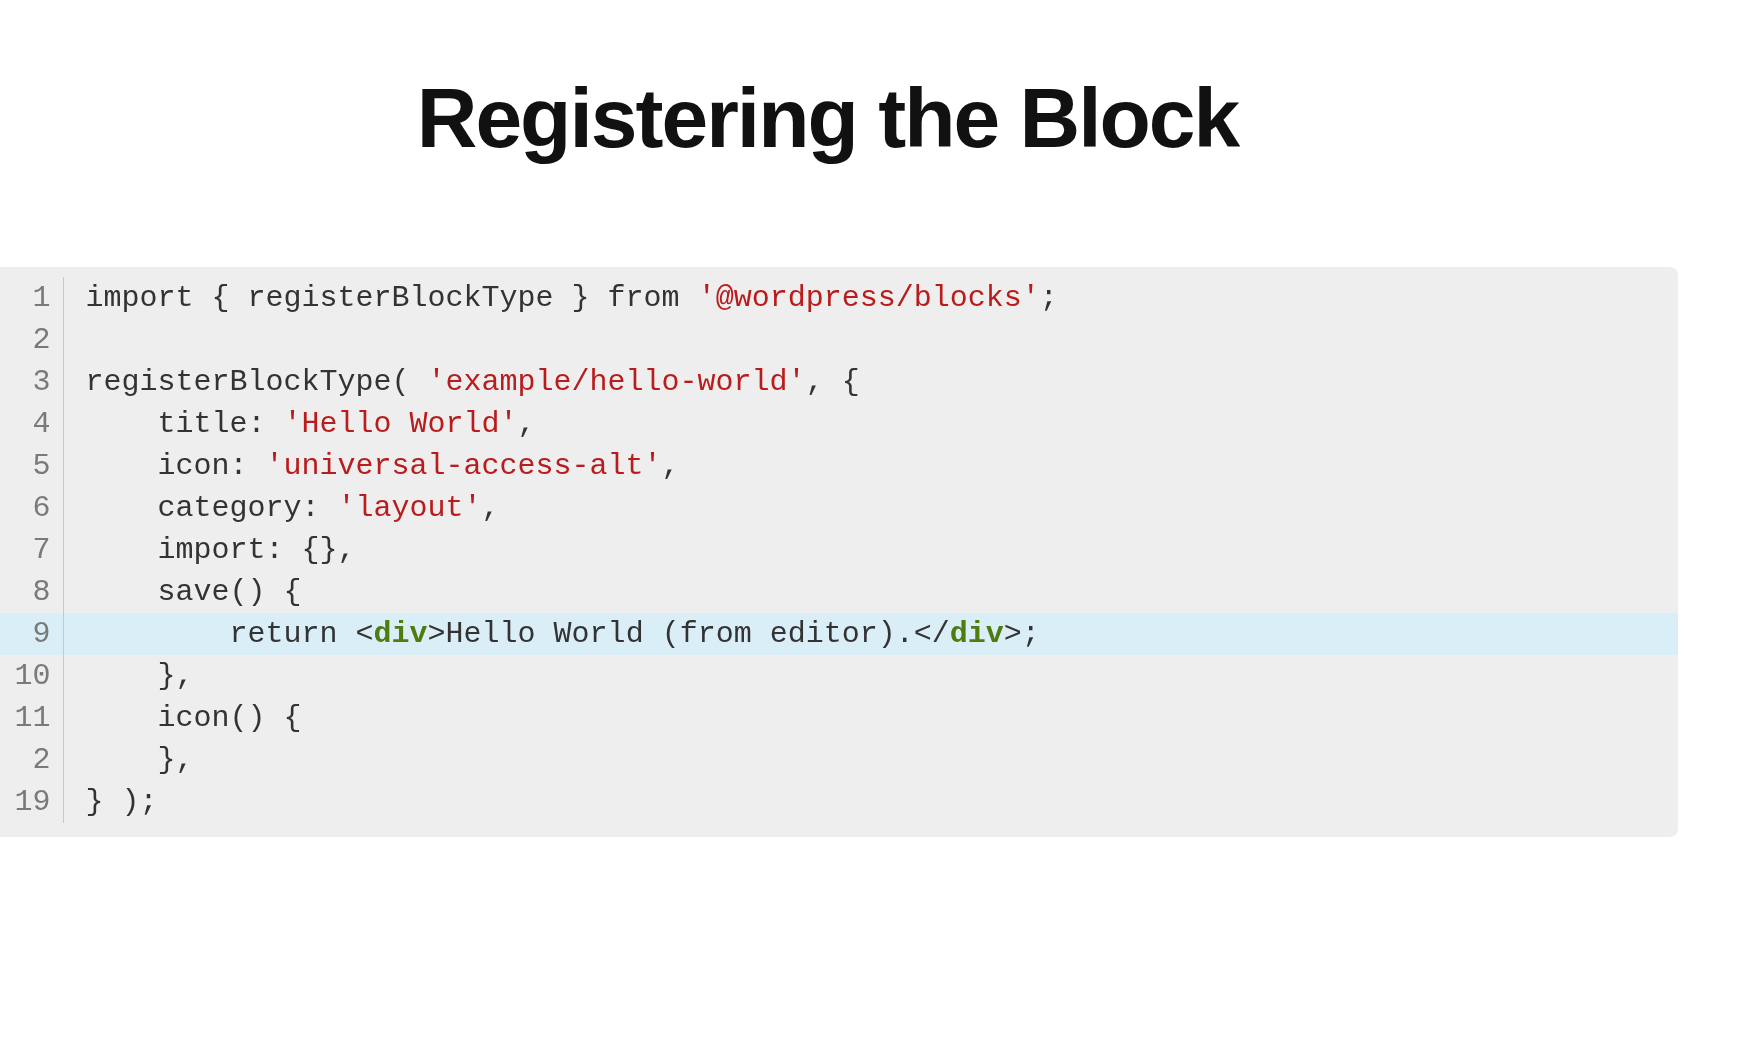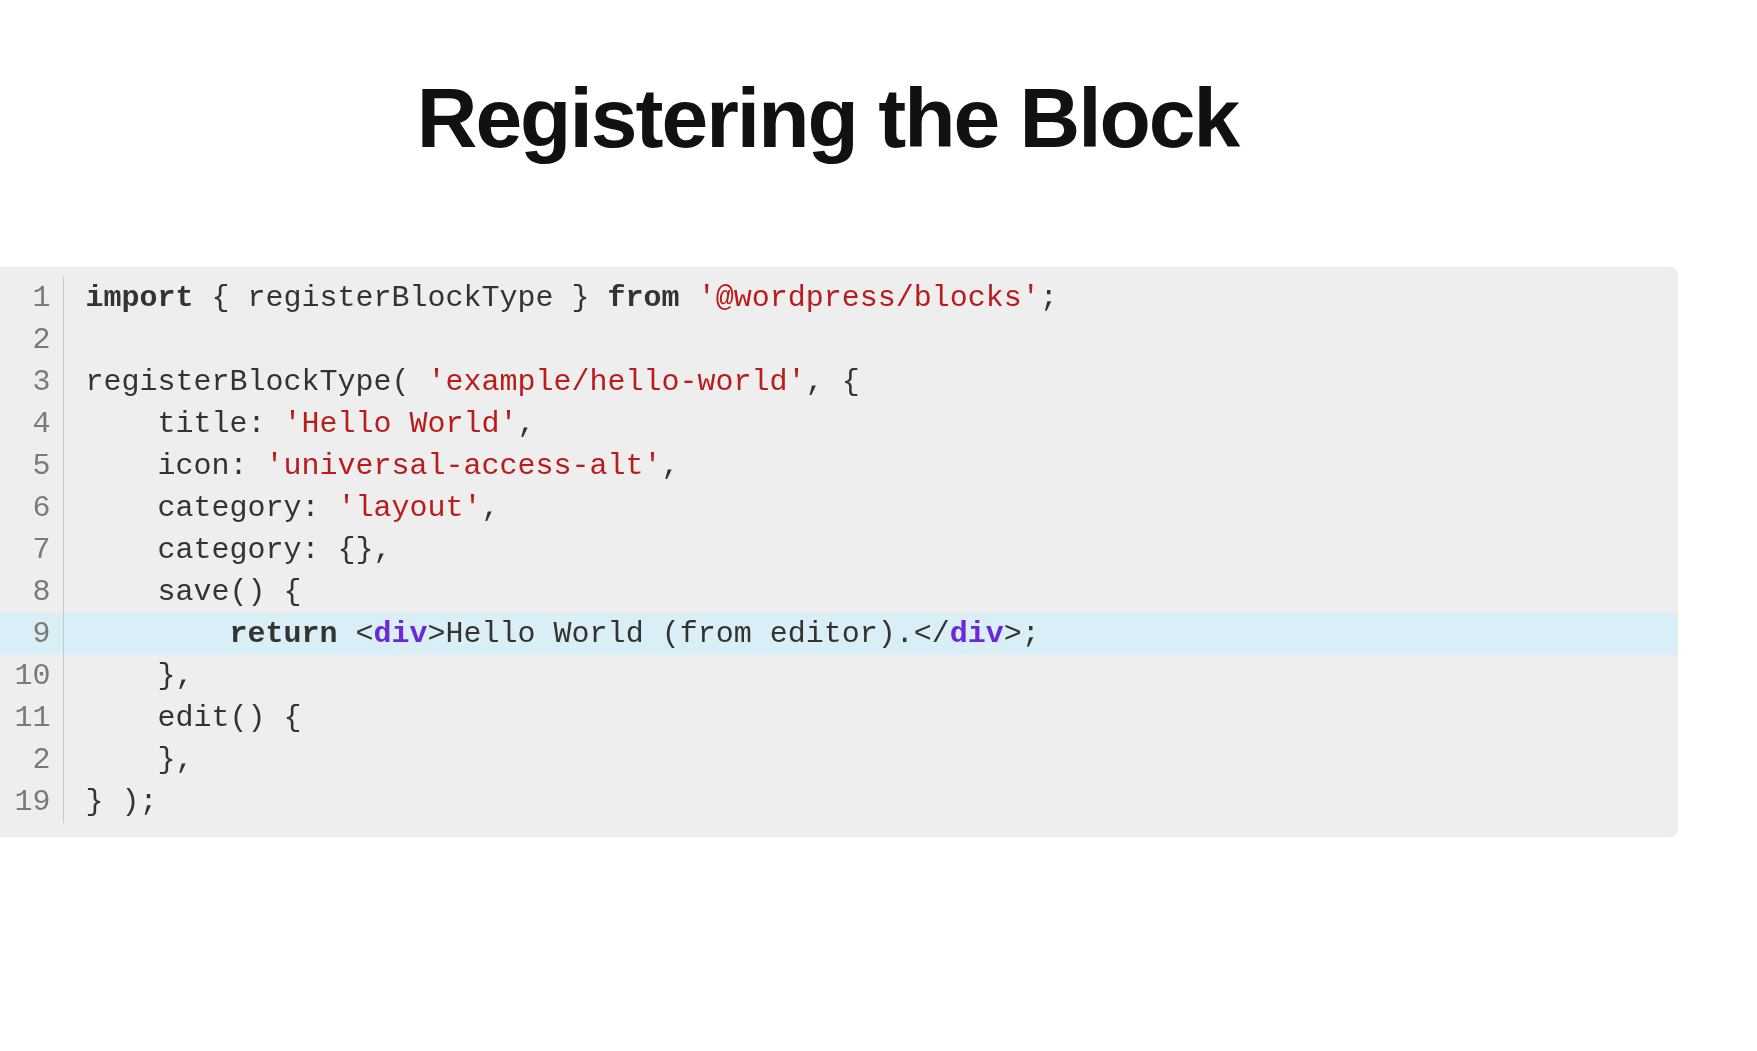--- a/index.html
+++ b/index.html
@@ -50,38 +50,38 @@
     user-select: none;
     border-right: 1px solid #c8c8c8;
     box-sizing: border-box;
     flex-shrink: 0;
   }
   .code {
     padding-left: 22px;
     flex: 1;
     color: #333;
   }
-  .tok-kw  { font-weight: 700; color: #333; }
+  .tok-kw  { font-weight: 400; color: #333; }
   .tok-str { color: #b91c1c; }
-  .tok-tag { font-weight: 700; color: #6d28d9; }
+  .tok-tag { font-weight: 700; color: #4d7c0f; }
 </style>
 </head>
 <body>
 
 <div class="slide">
   <h1 class="title">Registering the Block</h1>
 
   <div class="code-block" id="code-block">
       <div class="code-line"><span class="ln">1</span><span class="code"><span class="tok-kw">import</span><span> { registerBlockType } </span><span class="tok-kw">from</span><span> </span><span class="tok-str">'@wordpress/blocks'</span><span>;</span></span></div>
       <div class="code-line"><span class="ln">2</span><span class="code"><span> </span></span></div>
       <div class="code-line"><span class="ln">3</span><span class="code"><span>registerBlockType( </span><span class="tok-str">'example/hello-world'</span><span>, {</span></span></div>
       <div class="code-line"><span class="ln">4</span><span class="code"><span>    title: </span><span class="tok-str">'Hello World'</span><span>,</span></span></div>
       <div class="code-line"><span class="ln">5</span><span class="code"><span>    icon: </span><span class="tok-str">'universal-access-alt'</span><span>,</span></span></div>
       <div class="code-line"><span class="ln">6</span><span class="code"><span>    category: </span><span class="tok-str">'layout'</span><span>,</span></span></div>
-      <div class="code-line"><span class="ln">7</span><span class="code"><span>    category: {},</span></span></div>
+      <div class="code-line"><span class="ln">7</span><span class="code"><span>    import: {},</span></span></div>
       <div class="code-line"><span class="ln">8</span><span class="code"><span>    save() {</span></span></div>
       <div class="code-line hl"><span class="ln">9</span><span class="code"><span>        </span><span class="tok-kw">return</span><span> &lt;</span><span class="tok-tag">div</span><span>&gt;Hello World (from editor).&lt;/</span><span class="tok-tag">div</span><span>&gt;;</span></span></div>
       <div class="code-line"><span class="ln">10</span><span class="code"><span>    },</span></span></div>
-      <div class="code-line"><span class="ln">11</span><span class="code"><span>    edit() {</span></span></div>
+      <div class="code-line"><span class="ln">11</span><span class="code"><span>    icon() {</span></span></div>
       <div class="code-line"><span class="ln">2</span><span class="code"><span>    },</span></span></div>
       <div class="code-line"><span class="ln">19</span><span class="code"><span>} );</span></span></div>
     </div>
 </div>
 
 </body></html>

